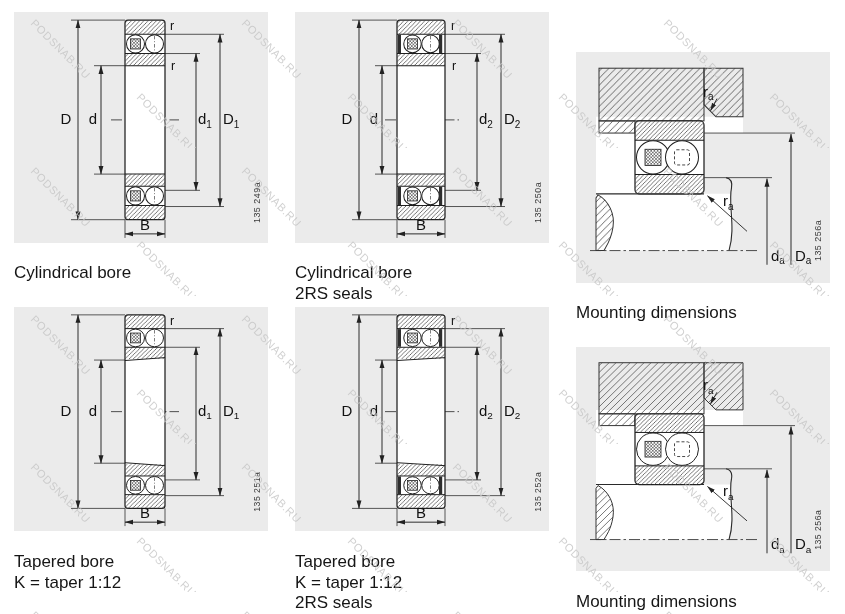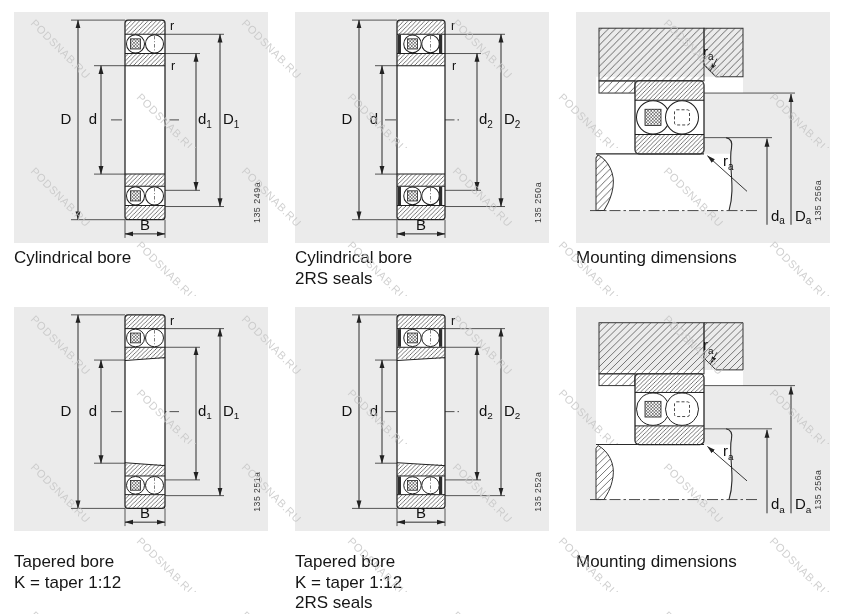--- a/index.html
+++ b/index.html
@@ -1,23 +1,23 @@
 <!DOCTYPE html>
 <html><head>
 <meta charset="utf-8">
 <style>
   html,body{margin:0;padding:0;}
   body{width:845px;height:614px;background:#ffffff;position:relative;overflow:hidden;
        font-family:"Liberation Sans","DejaVu Sans",sans-serif;}
   .panel{position:absolute;width:254px;background:#ebebeb;}
   .r0{top:12px;height:231px;}
   .r1{top:307px;height:224px;}
-  .c0{left:14px;} .c1{left:295px;} .c2{left:576px;}
+  .c0{left:14px;} .c1{left:295px;} .c2{left:576px;margin-top:40px;}
   .cap{position:absolute;font-size:17px;line-height:20.5px;color:#161616;white-space:pre;}
-  .capr0{top:248px;} .capr1{top:552px;}
+  .capr0{top:263px;} .capr1{top:552px;}
   svg{display:block;}
   .ext{stroke:#3a3a3a;stroke-width:.85;fill:none}
   .dl{stroke:#222;stroke-width:.95;fill:none}
   .axis{stroke:#3a3a3a;stroke-width:.9;stroke-dasharray:11 3 2.5 3;fill:none}
   .body{fill:#fff;stroke:#1f1f1f;stroke-width:1.25}
   .ring{fill:url(#hd)}
   .ln{stroke:#1f1f1f;stroke-width:1;fill:none}
   .ln2{stroke:#2a2a2a;stroke-width:1.1;fill:none}
   .ball{fill:#fff;stroke:#1f1f1f;stroke-width:1}
   .cage{fill:url(#xh);stroke:#222;stroke-width:.8}

